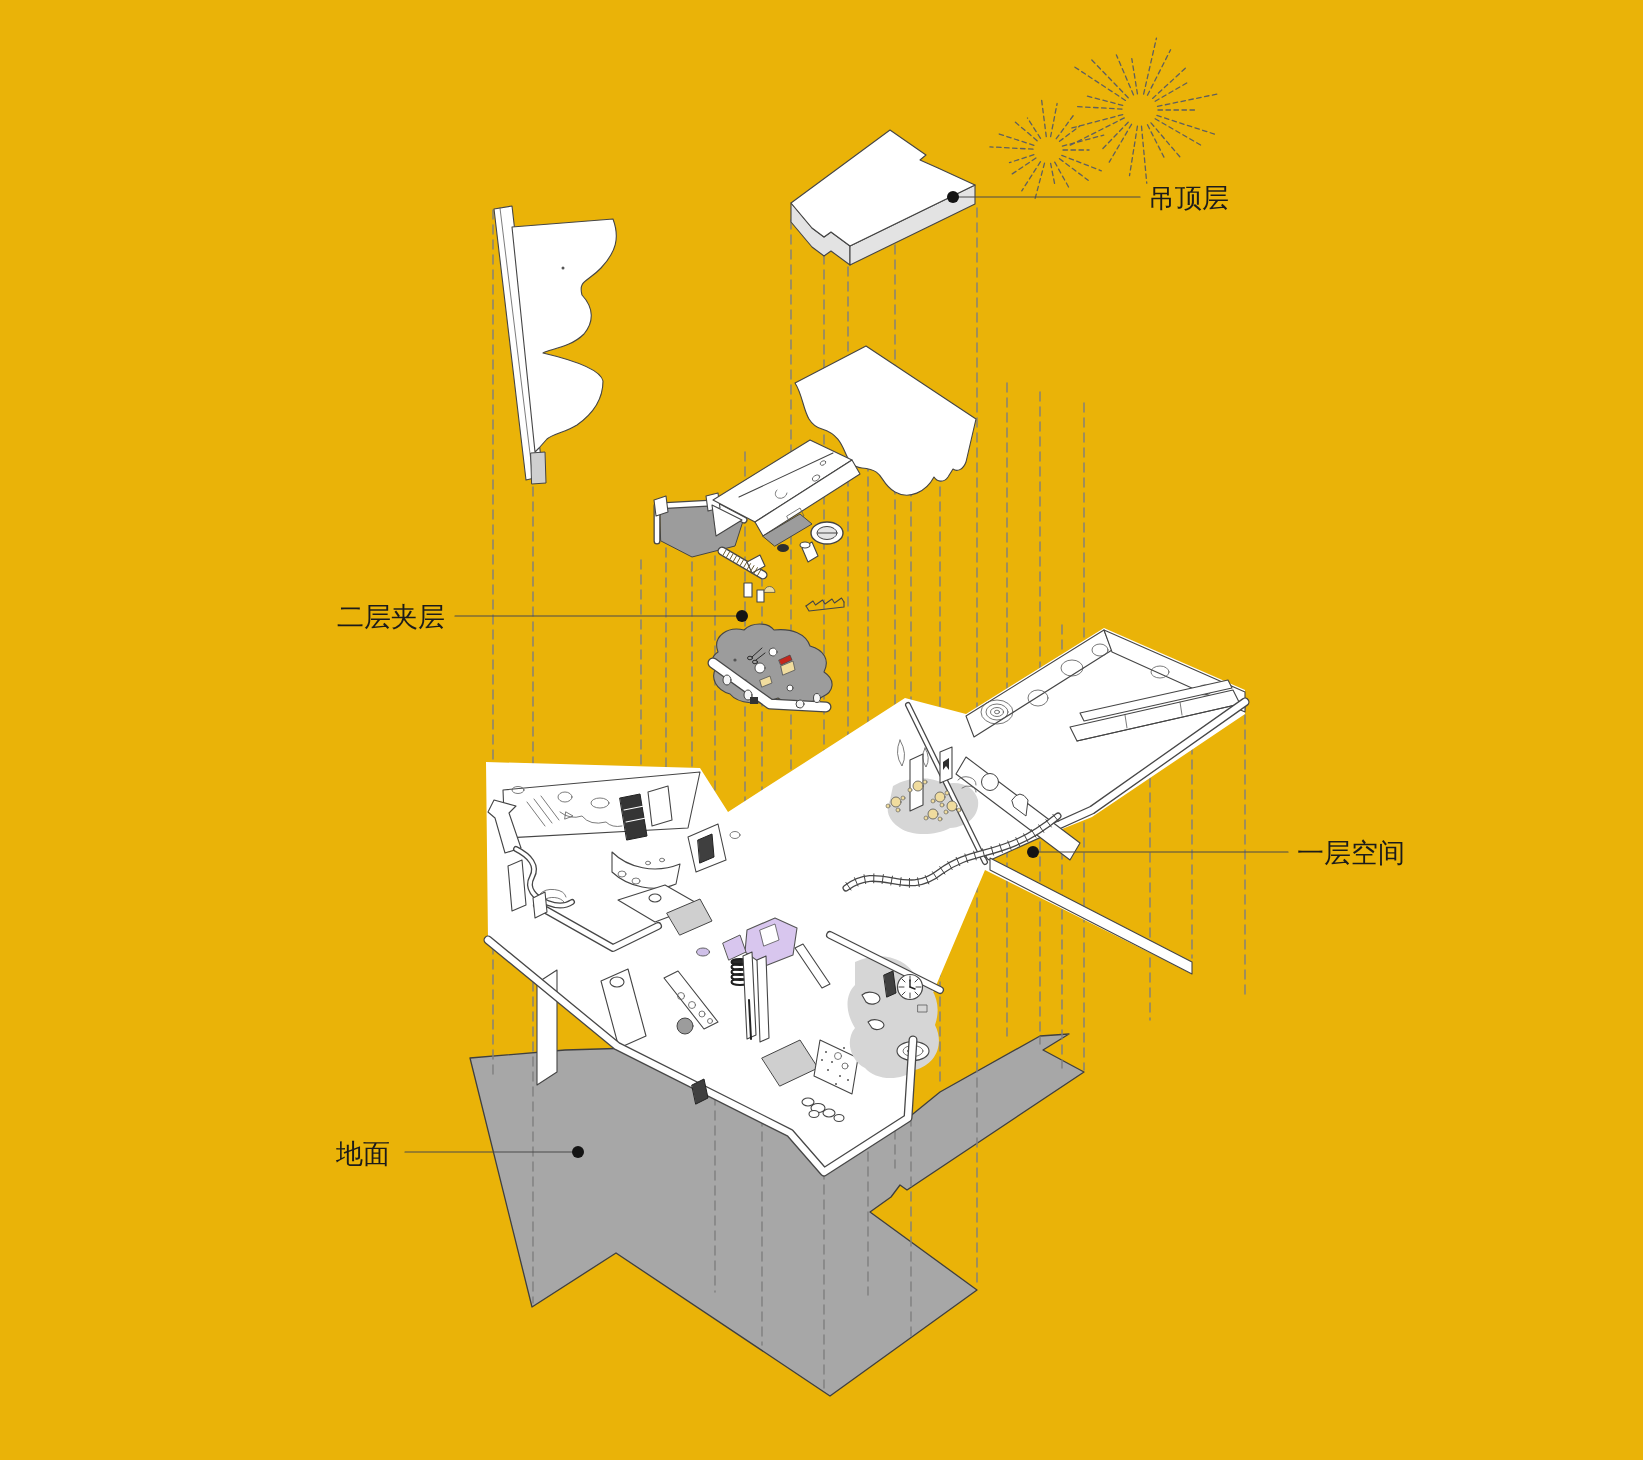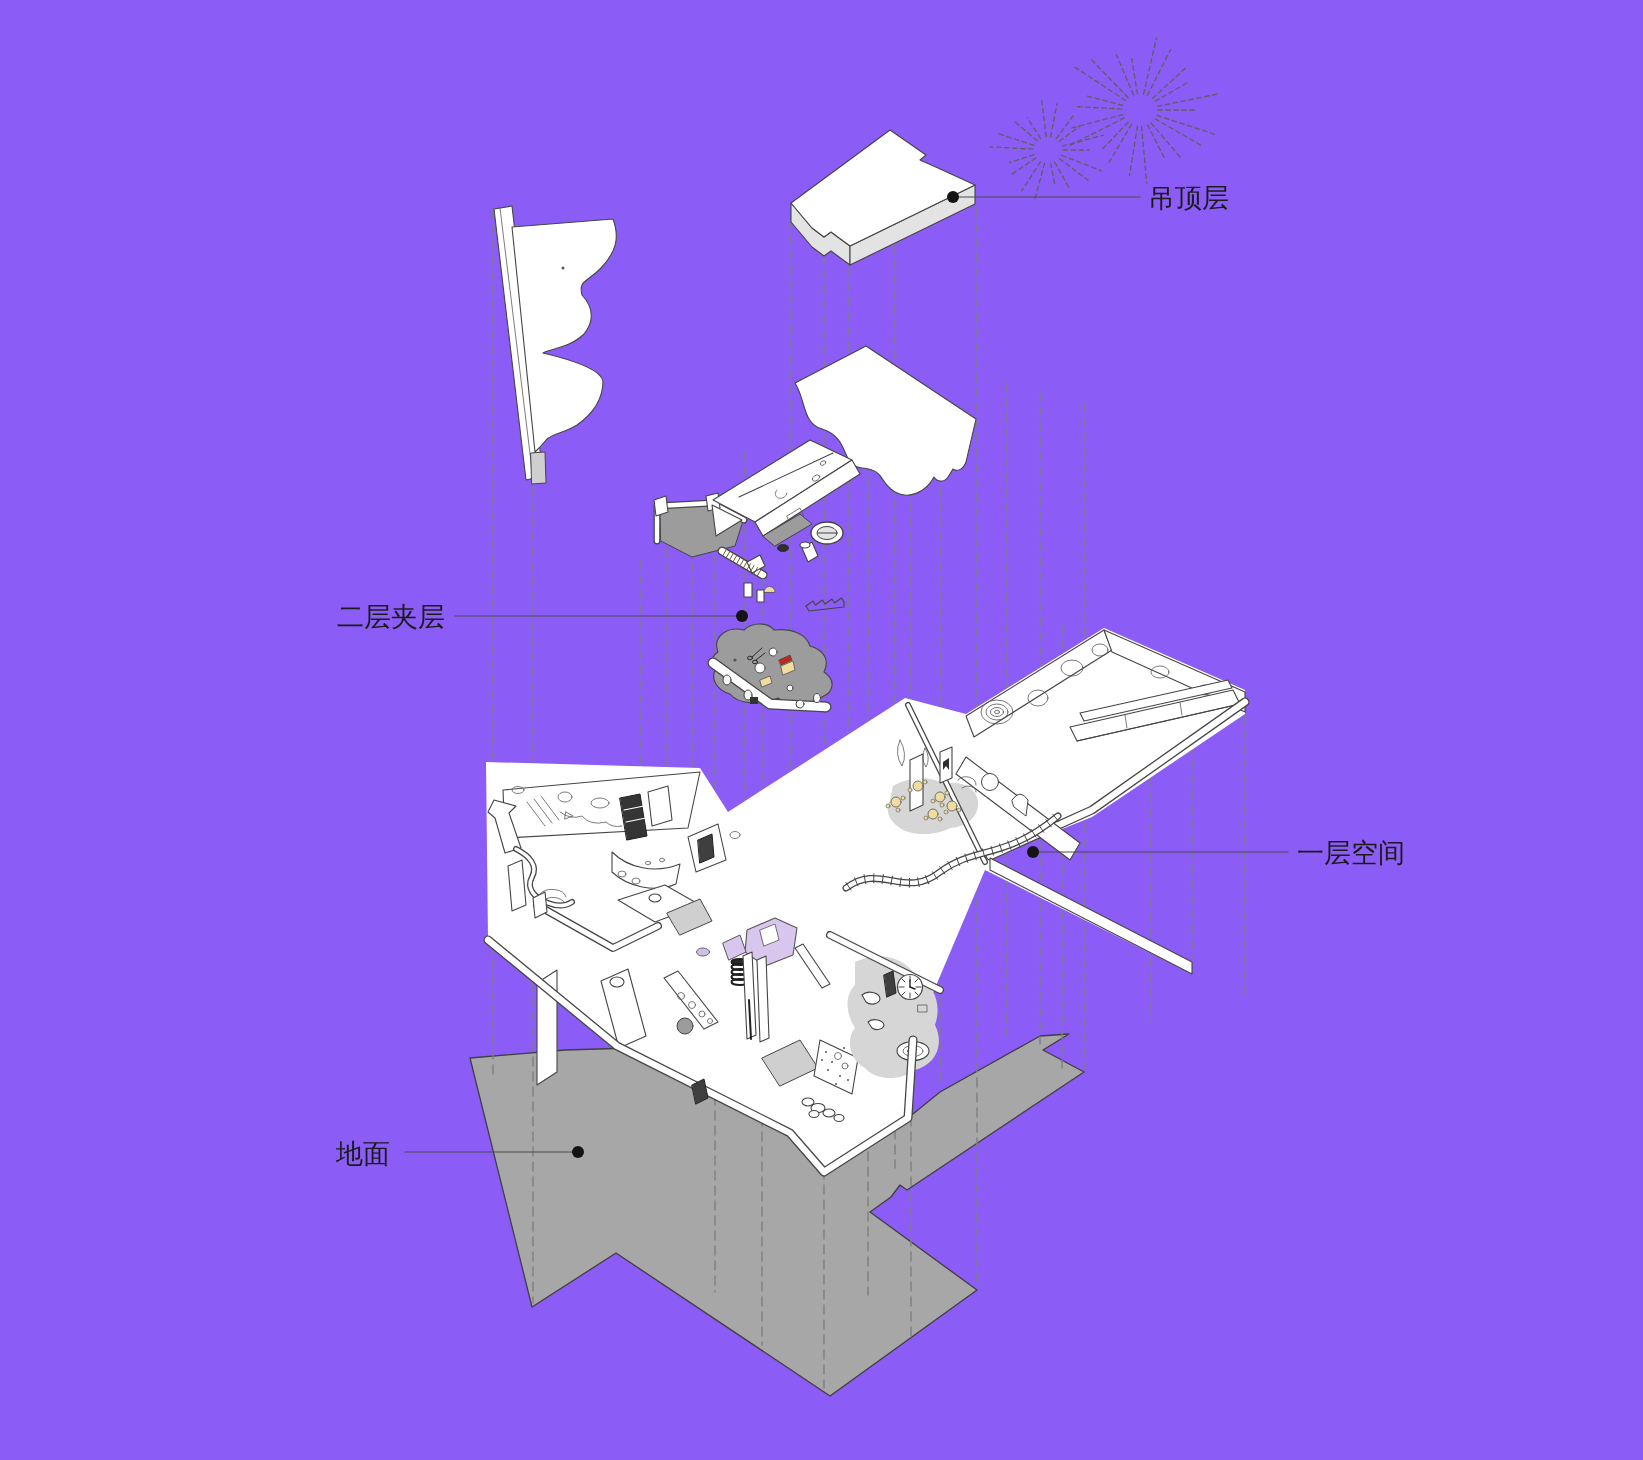--- a/index.html
+++ b/index.html
@@ -1,16 +1,16 @@
 <!DOCTYPE html>
 <html><head>
 <meta charset="utf-8">
 <style>
   html,body{margin:0;padding:0;background:#ffffff;}
-  .stage{position:relative;width:1643px;height:1460px;background:#8b5cf6;overflow:hidden;}
+  .stage{position:relative;width:1643px;height:1460px;background:#eab308;overflow:hidden;}
   svg{display:block;}
   svg *{stroke-linejoin:round;stroke-linecap:round;}
   .w   {fill:#ffffff;stroke:#454545;stroke-width:1.1;}
   .w2  {fill:#f6f6f6;stroke:#454545;stroke-width:1;}
   .ln  {stroke:#454545;stroke-width:1.1;fill:none;}
   .thin{stroke:#5a5a5a;stroke-width:.8;fill:none;}
   .dash{stroke:#7f7f7f;stroke-width:1.4;fill:none;stroke-dasharray:9 6;}
   .lbl {font-family:"Liberation Sans","DejaVu Sans",sans-serif;font-size:27px;fill:#1b1b1b;}
   .leader{stroke:#4a4a4a;stroke-width:1.2;fill:none;}
 </style>

